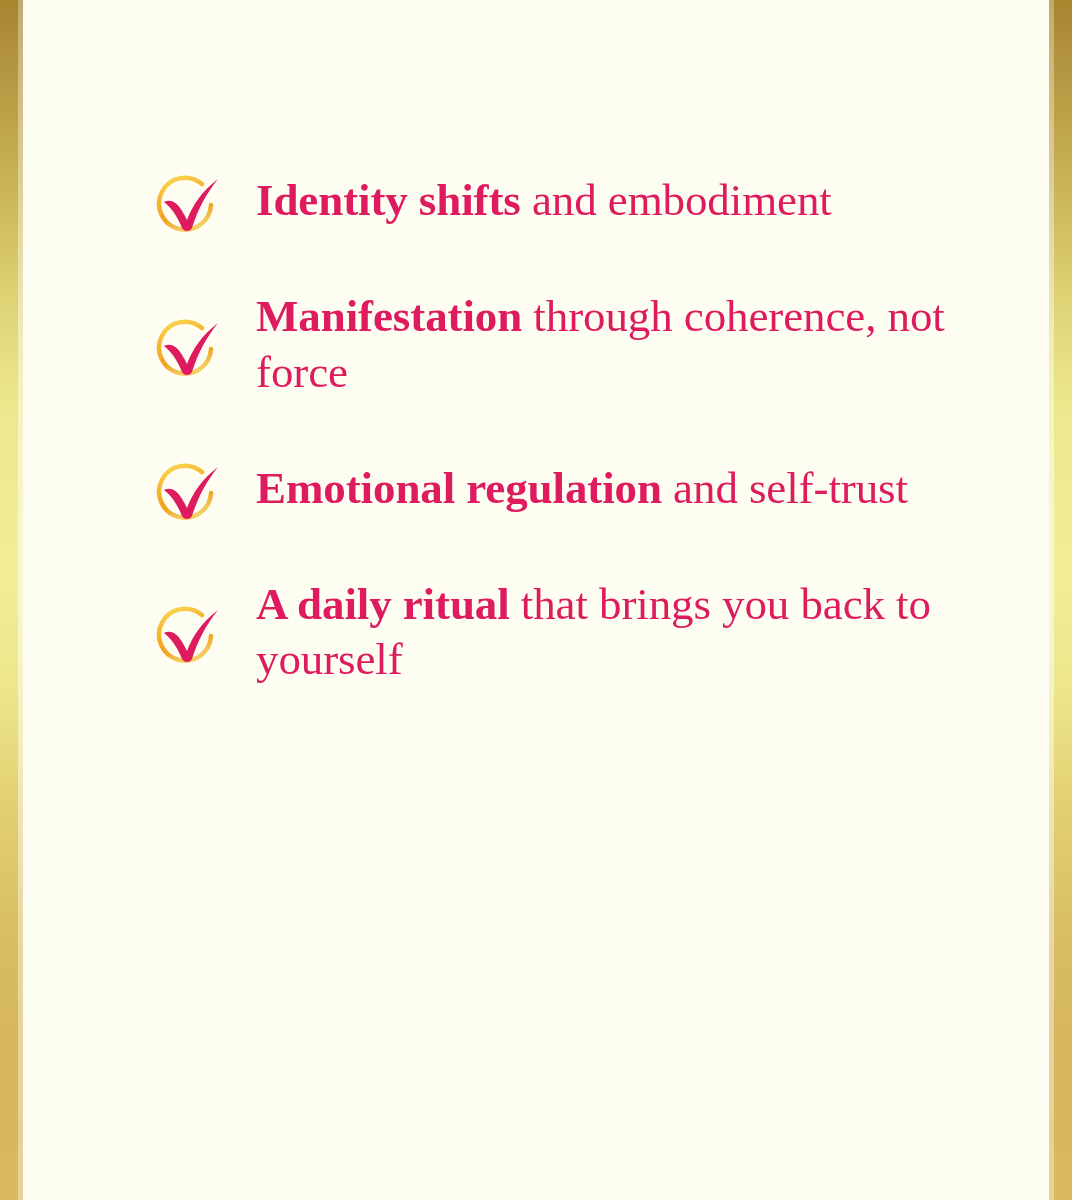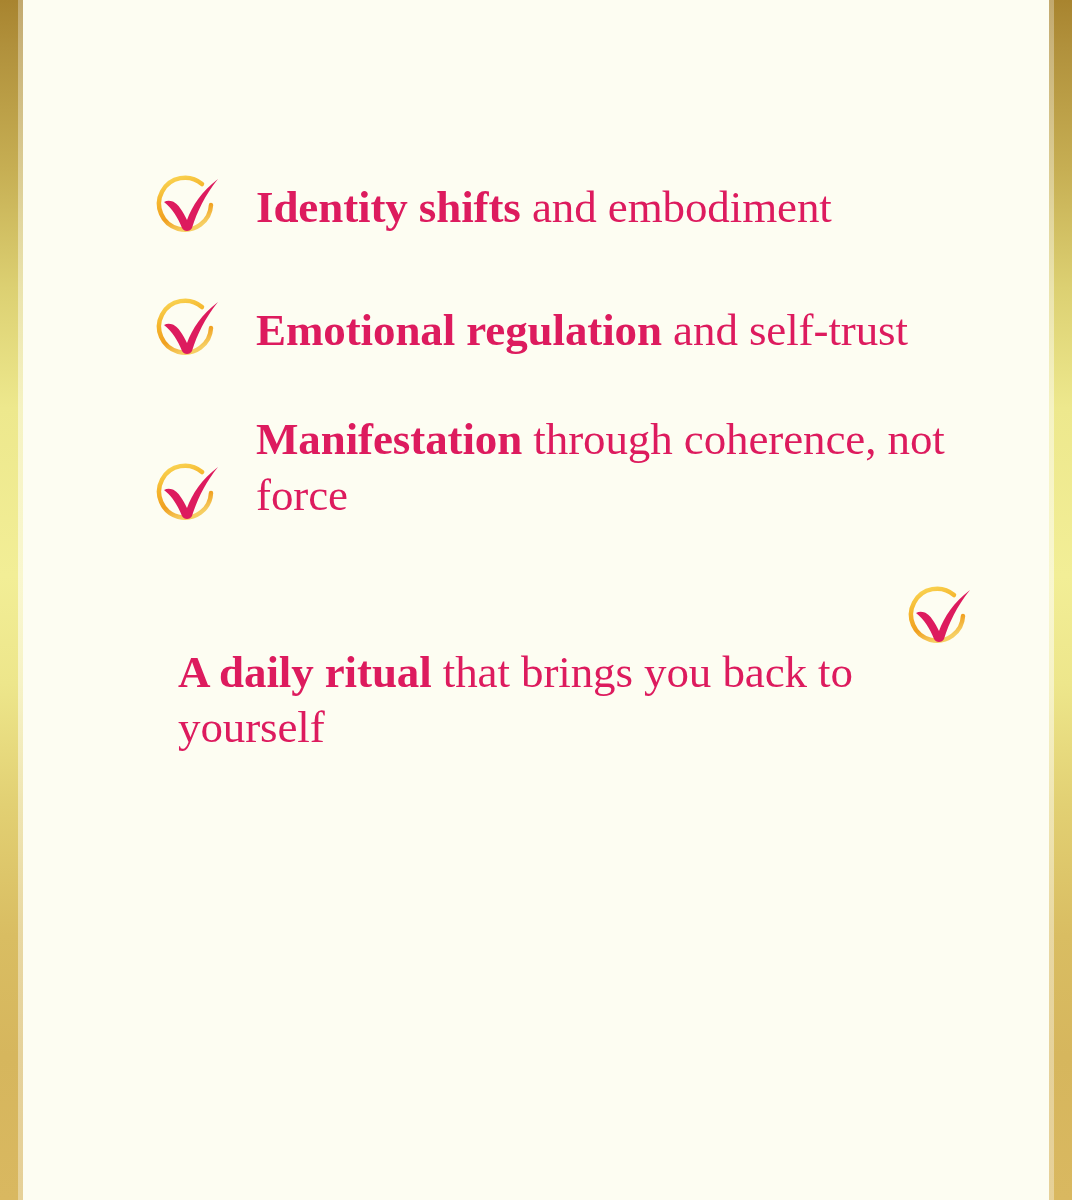--- a/index.html
+++ b/index.html
@@ -70,24 +70,24 @@
   
   .checklist {
     position: absolute;
     left: 152px;
     top: 168px;
     width: 830px;
   }
 
   .check-item {
     display: flex;
-    align-items: flex-end;
+    align-items: center;
     margin-bottom: 55px;
   }
-  .check-item:last-child { margin-bottom: 0; flex-direction: column; }
+  .check-item:last-child { margin-bottom: 0; }
 
   .check-icon {
     flex: 0 0 auto;
     width: 74px;
     height: 62px;
     margin-top: 6px;
     margin-left: 4px;
   }
   .check-icon svg {
     display: block;
@@ -134,50 +134,50 @@
           <path d="M 8 28 C 14 25 20 28 24 34 C 27 38 29 42 31 46 C 36 32 46 17 62 5 C 49 21 41 38 36 54 C 34 58 28 58 26 54 C 22 44 16 34 8 28 Z" fill="#DD1B5E"></path>
         </svg>
       </span>
       <span class="item-text"><span class="lead">Identity shifts</span><span> and embodiment</span></span>
     </div>
 
     <div class="check-item">
       <span class="check-icon">
         <svg viewBox="0 0 74 62">
           <defs>
+            <linearGradient id="g3" x1="0.15" y1="0.05" x2="0.5" y2="1">
+              <stop offset="0%" stop-color="#F9D14F"></stop>
+              <stop offset="35%" stop-color="#F5B52C"></stop>
+              <stop offset="70%" stop-color="#F0A020"></stop>
+              <stop offset="100%" stop-color="#F6CE62"></stop>
+            </linearGradient>
+          </defs>
+          <path d="M 46 10 A 26 26 0 1 0 55 31" fill="none" stroke="url(#g3)" stroke-width="4.5" stroke-linecap="round"></path>
+          <path d="M 8 28 C 14 25 20 28 24 34 C 27 38 29 42 31 46 C 36 32 46 17 62 5 C 49 21 41 38 36 54 C 34 58 28 58 26 54 C 22 44 16 34 8 28 Z" fill="#DD1B5E"></path>
+        </svg>
+      </span>
+      <span class="item-text"><span class="lead">Manifestation</span><span> through coherence, not force</span></span>
+    </div>
+
+    <div class="check-item">
+      <span class="check-icon">
+        <svg viewBox="0 0 74 62">
+          <defs>
             <linearGradient id="g2" x1="0.15" y1="0.05" x2="0.5" y2="1">
               <stop offset="0%" stop-color="#F9D14F"></stop>
               <stop offset="35%" stop-color="#F5B52C"></stop>
               <stop offset="70%" stop-color="#F0A020"></stop>
               <stop offset="100%" stop-color="#F6CE62"></stop>
             </linearGradient>
           </defs>
           <path d="M 46 10 A 26 26 0 1 0 55 31" fill="none" stroke="url(#g2)" stroke-width="4.5" stroke-linecap="round"></path>
           <path d="M 8 28 C 14 25 20 28 24 34 C 27 38 29 42 31 46 C 36 32 46 17 62 5 C 49 21 41 38 36 54 C 34 58 28 58 26 54 C 22 44 16 34 8 28 Z" fill="#DD1B5E"></path>
         </svg>
       </span>
       <span class="item-text"><span class="lead">Emotional regulation</span><span> and self-trust</span></span>
-    </div>
-
-    <div class="check-item">
-      <span class="check-icon">
-        <svg viewBox="0 0 74 62">
-          <defs>
-            <linearGradient id="g3" x1="0.15" y1="0.05" x2="0.5" y2="1">
-              <stop offset="0%" stop-color="#F9D14F"></stop>
-              <stop offset="35%" stop-color="#F5B52C"></stop>
-              <stop offset="70%" stop-color="#F0A020"></stop>
-              <stop offset="100%" stop-color="#F6CE62"></stop>
-            </linearGradient>
-          </defs>
-          <path d="M 46 10 A 26 26 0 1 0 55 31" fill="none" stroke="url(#g3)" stroke-width="4.5" stroke-linecap="round"></path>
-          <path d="M 8 28 C 14 25 20 28 24 34 C 27 38 29 42 31 46 C 36 32 46 17 62 5 C 49 21 41 38 36 54 C 34 58 28 58 26 54 C 22 44 16 34 8 28 Z" fill="#DD1B5E"></path>
-        </svg>
-      </span>
-      <span class="item-text"><span class="lead">Manifestation</span><span> through coherence, not force</span></span>
     </div>
 
 
     <div class="check-item">
       <span class="check-icon">
         <svg viewBox="0 0 74 62">
           <defs>
             <linearGradient id="g5" x1="0.15" y1="0.05" x2="0.5" y2="1">
               <stop offset="0%" stop-color="#F9D14F"></stop>
               <stop offset="35%" stop-color="#F5B52C"></stop>

